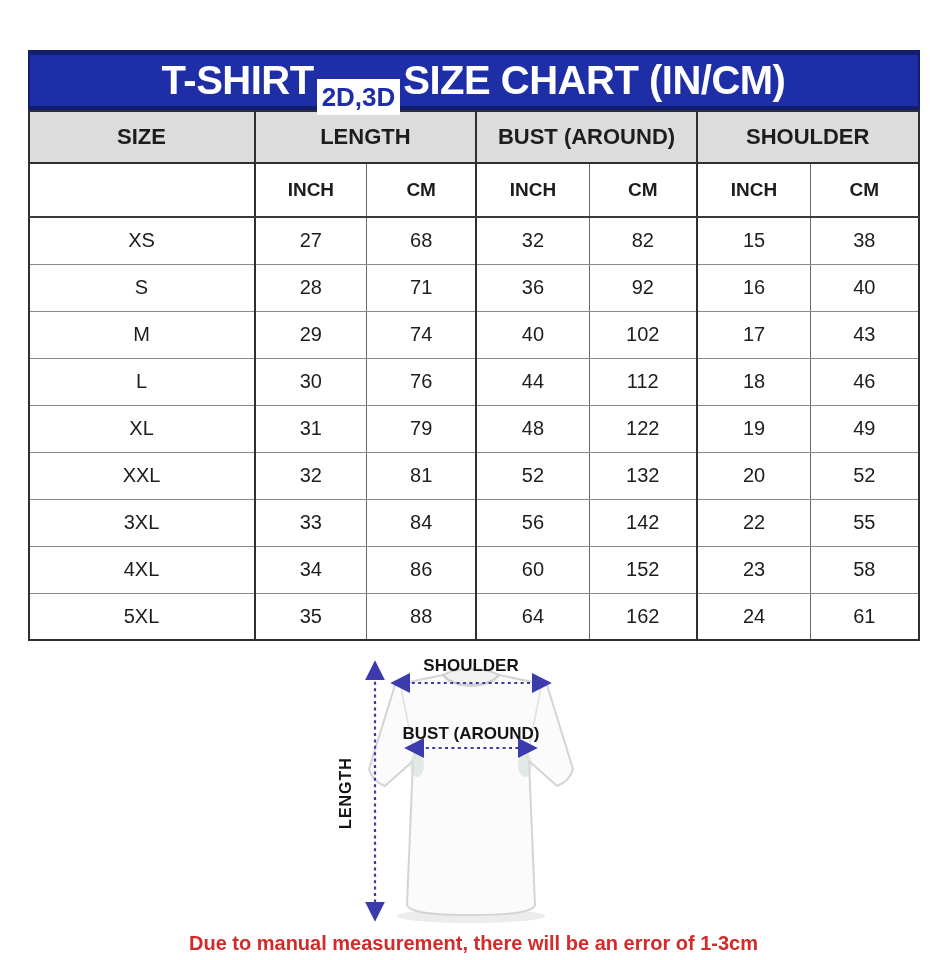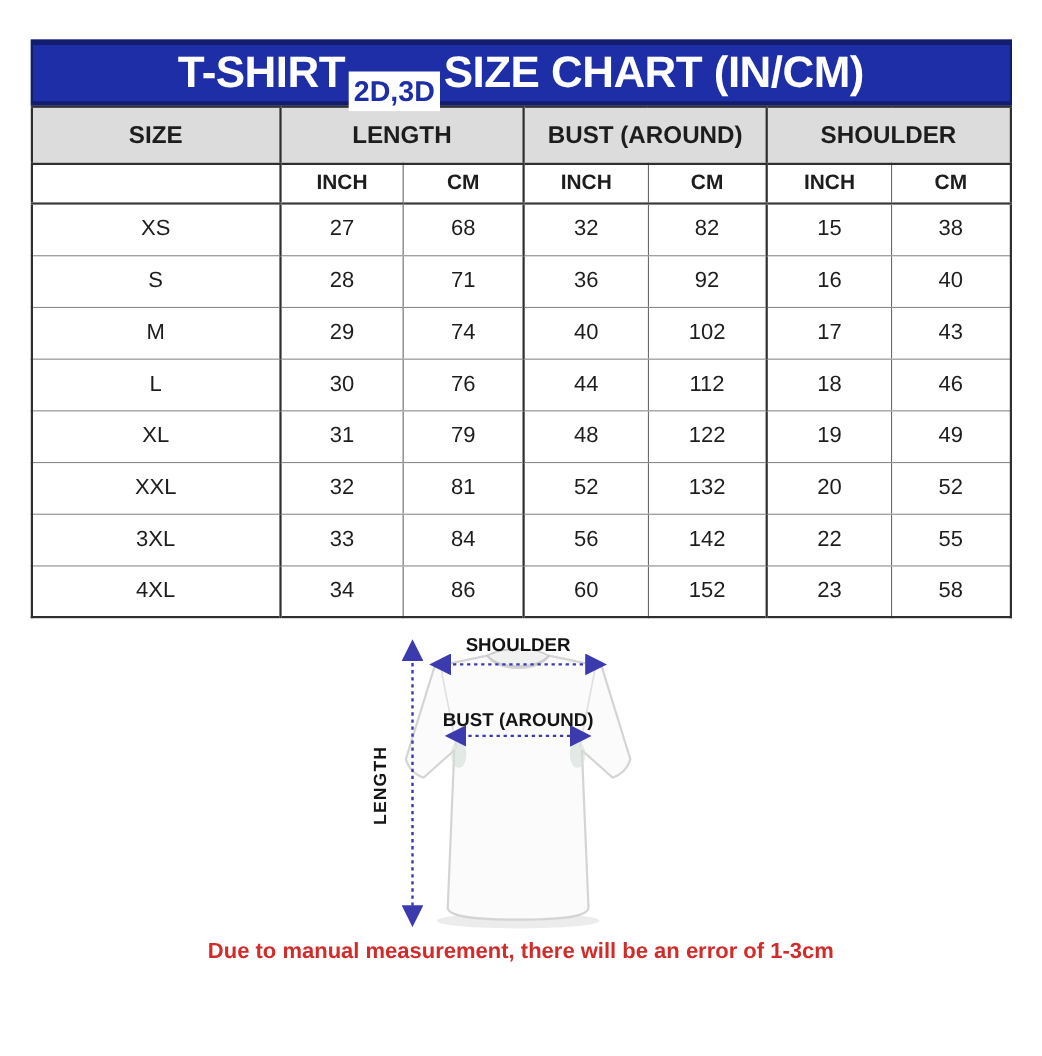--- a/index.html
+++ b/index.html
@@ -3,21 +3,21 @@
 <meta charset="utf-8">
 <style>
   * { margin: 0; padding: 0; box-sizing: border-box; }
   html, body { background: #ffffff; }
   body {
     width: 947px; height: 960px;
     font-family: "Liberation Sans", sans-serif;
     color: #1d1d1d;
     overflow: hidden;
   }
-  .sheet { width: 892px; margin: 0 auto; padding-top: 36px; }
+  .sheet { width: 892px; margin: 0 auto; padding-top: 50px; }
 
   
   .title-bar {
     height: 60px;
     background: #1e2ea6;
     border-top: 5px solid #131d6e;
     border-bottom: 4px solid #131d6e;
     border-left: 2px solid #131d6e;
     border-right: 2px solid #131d6e;
     display: flex; align-items: center; justify-content: center;
@@ -46,21 +46,21 @@
     border-top: 1px solid #8a8a8a;
     border-bottom: 1px solid #8a8a8a;
   }
   .size-table tr.group-row th {
     background: #dcdcdc;
     height: 52px; font-size: 22px; font-weight: bold;
     border-top: 2px solid #2f2f2f;
     border-bottom: 2px solid #2f2f2f;
   }
   .size-table tr.unit-row td {
-    height: 36px; font-size: 19px; font-weight: bold;
+    height: 54px; font-size: 19px; font-weight: bold;
     border-bottom: 2px solid #3a3a3a;
   }
   .size-table tr.data-row td { height: 47px; font-size: 20px; }
   .size-table td.size-cell { font-size: 21px; }
   .vstrong { border-left: 2px solid #2f2f2f; }
   .vthin   { border-left: 1px solid #6a6a6a; }
 
   
   .diagram { width: 310px; margin: 12px auto 0 auto; }
 
@@ -173,20 +173,29 @@
     </tr>
     <tr class="data-row">
       <td class="size-cell">4XL</td>
       <td class="vstrong">34</td>
       <td class="vthin">86</td>
       <td class="vstrong">60</td>
       <td class="vthin">152</td>
       <td class="vstrong">23</td>
       <td class="vthin">58</td>
     </tr>
+    <tr class="data-row">
+      <td class="size-cell">5XL</td>
+      <td class="vstrong">35</td>
+      <td class="vthin">88</td>
+      <td class="vstrong">64</td>
+      <td class="vthin">162</td>
+      <td class="vstrong">24</td>
+      <td class="vthin">61</td>
+    </tr>
   </tbody>
     </table>
 
   <div class="diagram">
     <svg width="310" height="275" viewBox="0 0 310 275">
       <defs>
         <marker id="arrow" markerWidth="9" markerHeight="9" refX="5" refY="4.5" orient="auto-start-reverse">
           <path d="M0,0 L9,4.5 L0,9 Z" fill="#3b3bae"></path>
         </marker>
       </defs>

